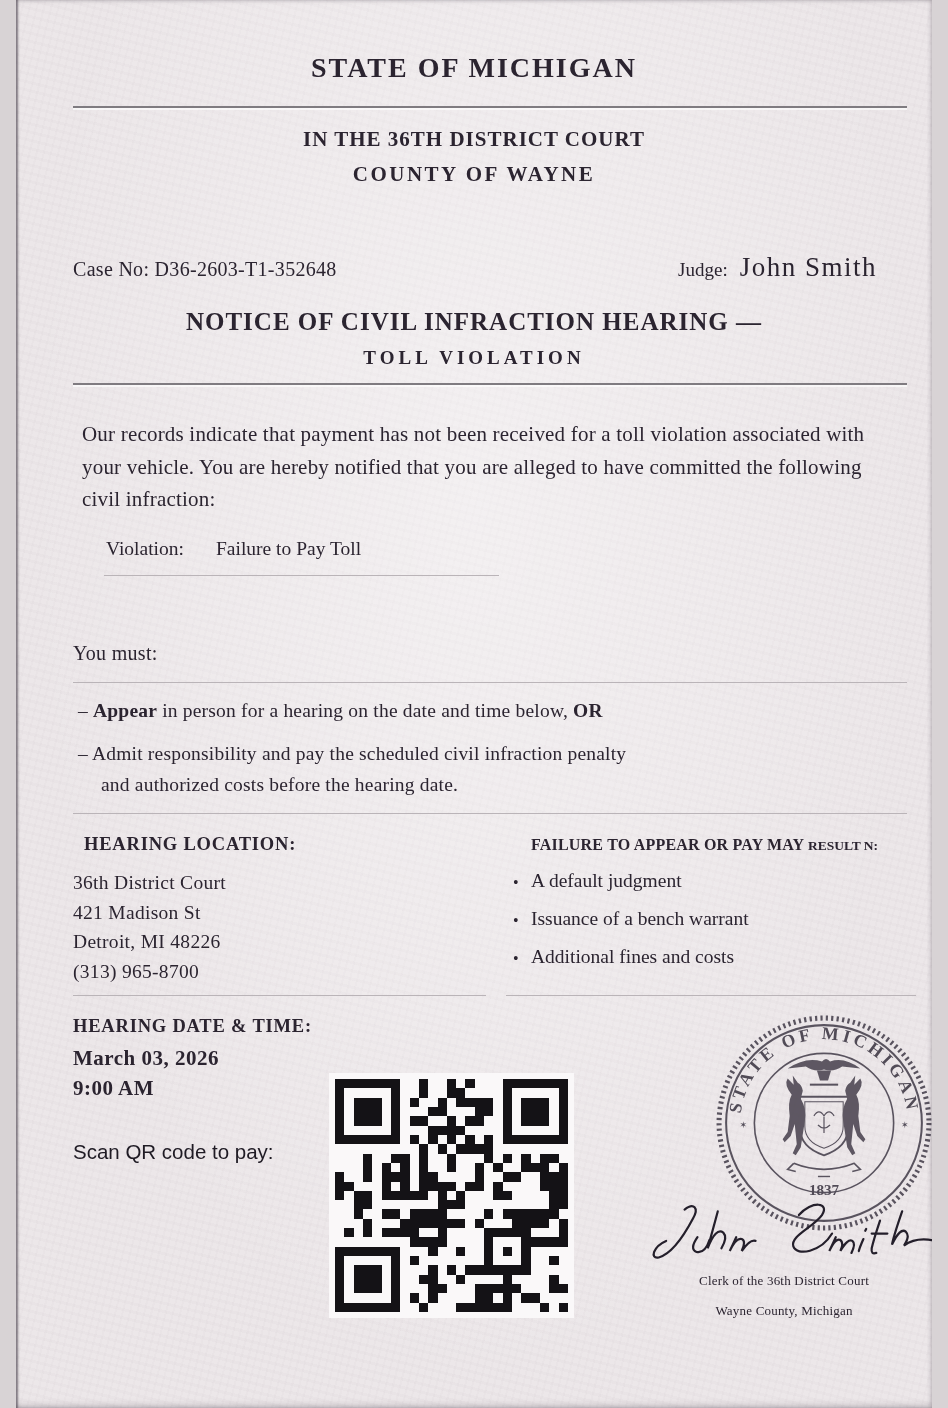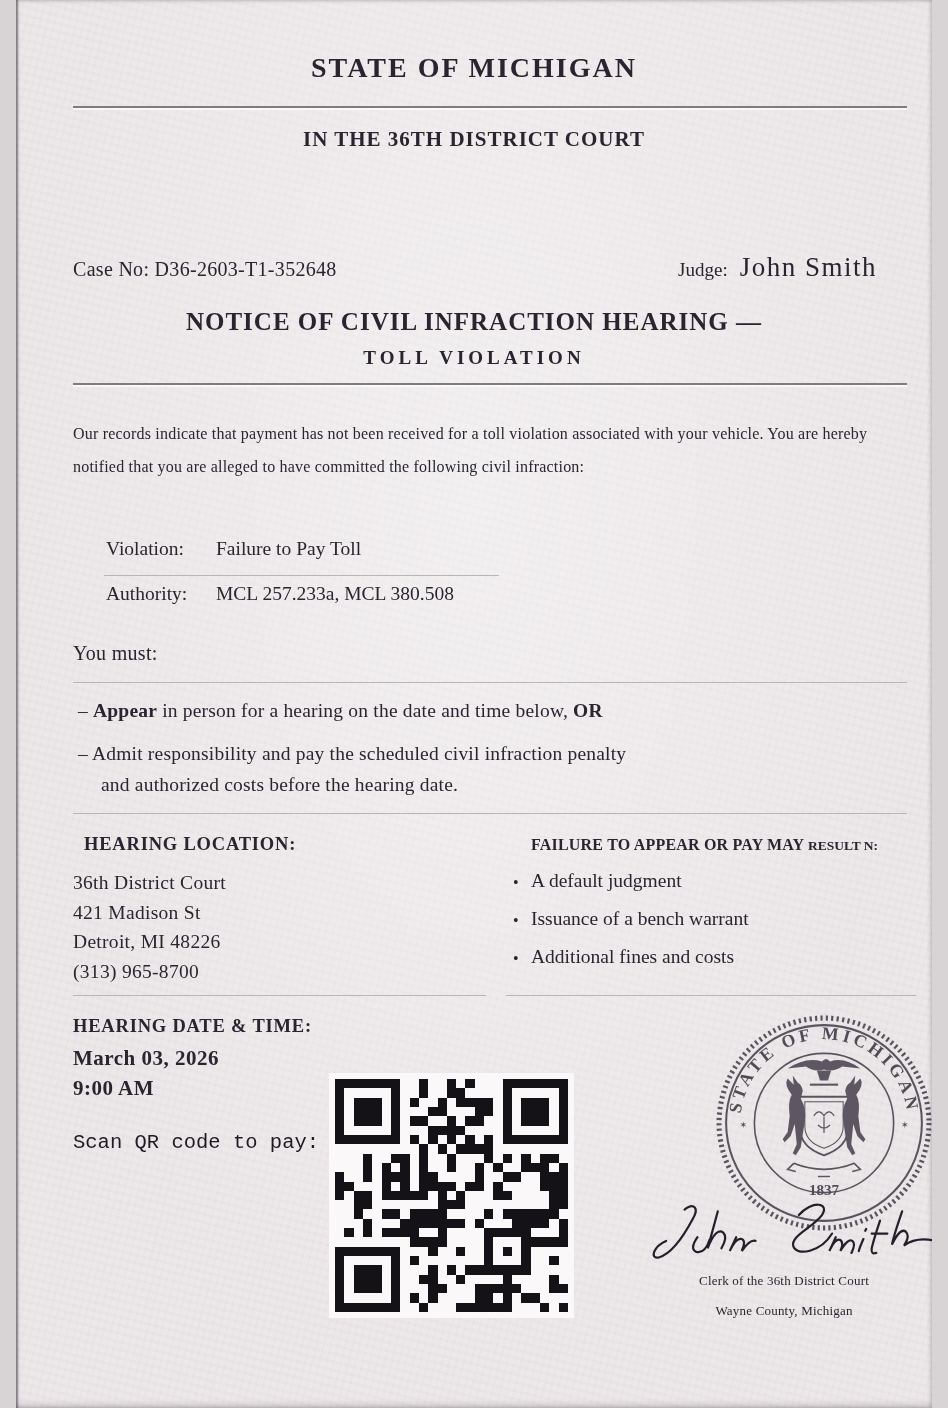--- a/index.html
+++ b/index.html
@@ -19,40 +19,40 @@
     box-shadow:
       inset 3px 0 2px -1px rgba(55,48,60,0.55),
       inset 0 -5px 7px -3px rgba(70,60,72,0.30),
       inset -2px 0 4px -1px rgba(70,60,72,0.22),
       inset 0 3px 4px -2px rgba(70,60,72,0.18);
     padding-left: 29px;
   }
   .inkwrap { position:absolute; inset:0; filter:blur(0.25px); }
   .abs { position:absolute; }
   .ctr { left:0; right:0; text-align:center; }
-  .sans  { font-family:Liberation Mono, monospace; }
+  .sans  { font-family:Liberation Sans, sans-serif;margin-top:9px; }
 
   .rule-strong { height:2px; background:#7f7b80; box-shadow:0 2px 0 rgba(255,255,255,0.65); }
   .rule-thin   { height:1px; background:#bab4b8; }
 
   .state-title { top:52px; font-size:28px; font-weight:700; letter-spacing:2px; }
   .rule1 { top:106px; left:57px; width:834px; }
   .court1 { top:127px; font-size:21px; font-weight:700; letter-spacing:1px; }
   .court2 { top:162px; font-size:21px; font-weight:700; letter-spacing:2.5px; }
 
   .case-row { top:222px; left:57px; right:55px; display:flex; justify-content:space-between; align-items:baseline; }
   .case-left { font-size:20px; letter-spacing:0.3px;margin-top:36px; }
   .judge-label { font-size:19px; }
   .judge-name { font-size:27px; letter-spacing:1.5px; margin-left:12px; }
 
   .title1 { top:308px; font-size:25px; font-weight:700; letter-spacing:1px; }
   .title2 { top:347px; font-size:19px; font-weight:700; letter-spacing:4px; }
   .rule2 { top:383px; left:57px; width:834px; }
 
-  .intro { top:418px; left:57px; width:822px; font-size:16px; line-height:32.5px; letter-spacing:0.2px; }
+  .intro { top:418px; left:66px; width:822px; font-size:21px; line-height:32.5px; letter-spacing:0.2px; }
 
   .kv-row { left:90px; width:480px; display:flex; font-size:19.5px; }
   .kv-row .k { font-weight:400; width:110px; }
   .viol-row { top:538px; }
   .viol-rule { top:575px; left:88px; width:395px; }
   .auth-row { top:583px; }
 
   .you-must { top:642px; left:57px; font-size:20px; letter-spacing:0.3px; }
   .rule3 { top:682px; left:57px; width:834px; }
 
@@ -91,20 +91,21 @@
 </style>
 </head>
 <body>
 
 <div class="page">
   <div class="inkwrap">
 
     <div class="abs ctr state-title">STATE OF MICHIGAN</div>
     <div class="abs rule1 rule-strong"></div>
     <div class="abs ctr court1">IN THE 36TH DISTRICT COURT</div>
+    <div class="abs ctr court2">COUNTY OF WAYNE</div>
 
     <div class="abs case-row">
       <div class="case-left">
         <span>Case No:</span>
         <span>D36-2603-T1-352648</span>
       </div>
       <div>
         <span class="judge-label">Judge:</span><span class="judge-name">John Smith</span>
       </div>
     </div>
@@ -113,24 +114,20 @@
     <div class="abs ctr title2">TOLL VIOLATION</div>
     <div class="abs rule2 rule-strong"></div>
 
     <p class="abs intro">Our records indicate that payment has not been received for a toll violation associated with your vehicle. You are hereby notified that you are alleged to have committed the following civil infraction:</p>
 
     <div class="abs kv-row viol-row">
       <span class="k">Violation:</span>
       <span class="v">Failure to Pay Toll</span>
     </div>
     <div class="abs viol-rule rule-thin"></div>
-    <div class="abs kv-row auth-row">
-      <span class="k">Authority:</span>
-      <span class="v">MCL 257.233a, MCL 380.508</span>
-    </div>
 
     <div class="abs you-must">You must:</div>
     <div class="abs rule3 rule-thin"></div>
 
     <div class="abs oblig1">
       <span>– </span><span class="b">Appear</span><span> in person for a hearing on the date and time below, </span><span class="b">OR</span>
     </div>
     <div class="abs oblig2">
       <span>– Admit responsibility and pay the scheduled civil infraction penalty</span>
       <span class="cont">and authorized costs before the hearing date.</span>

